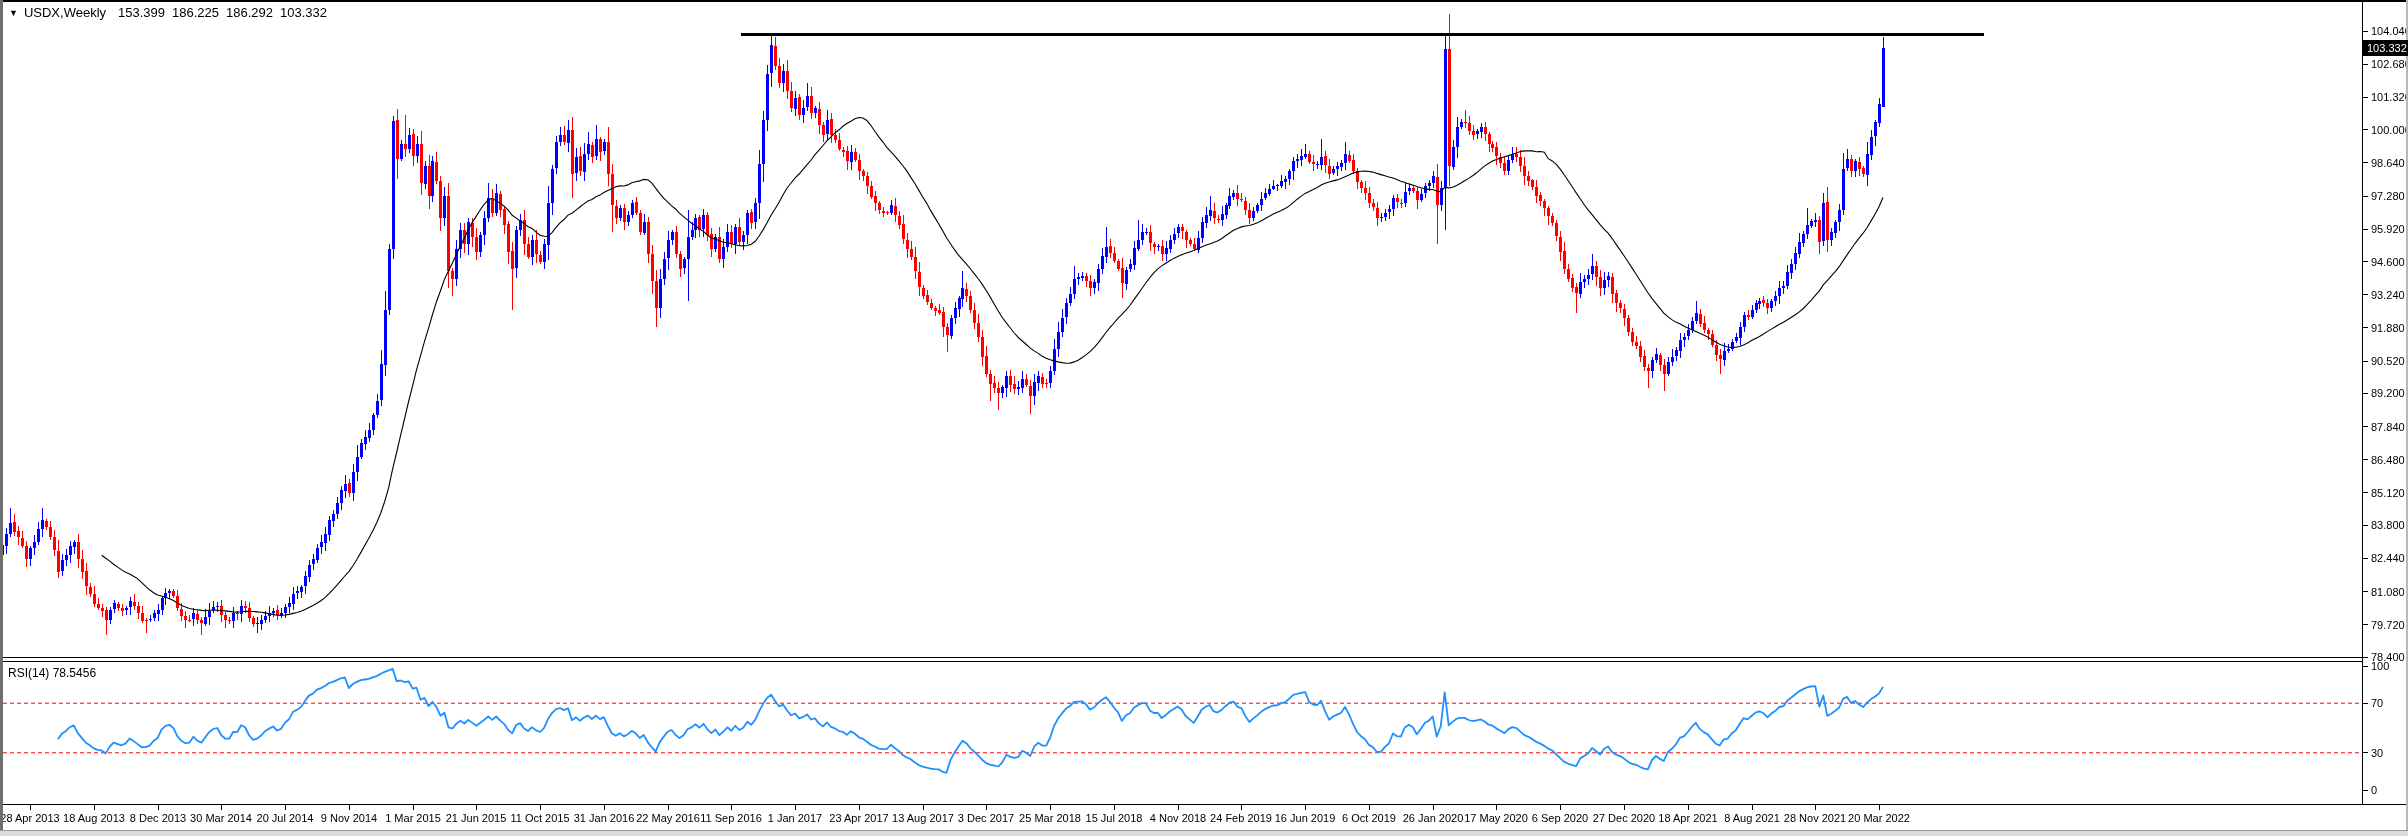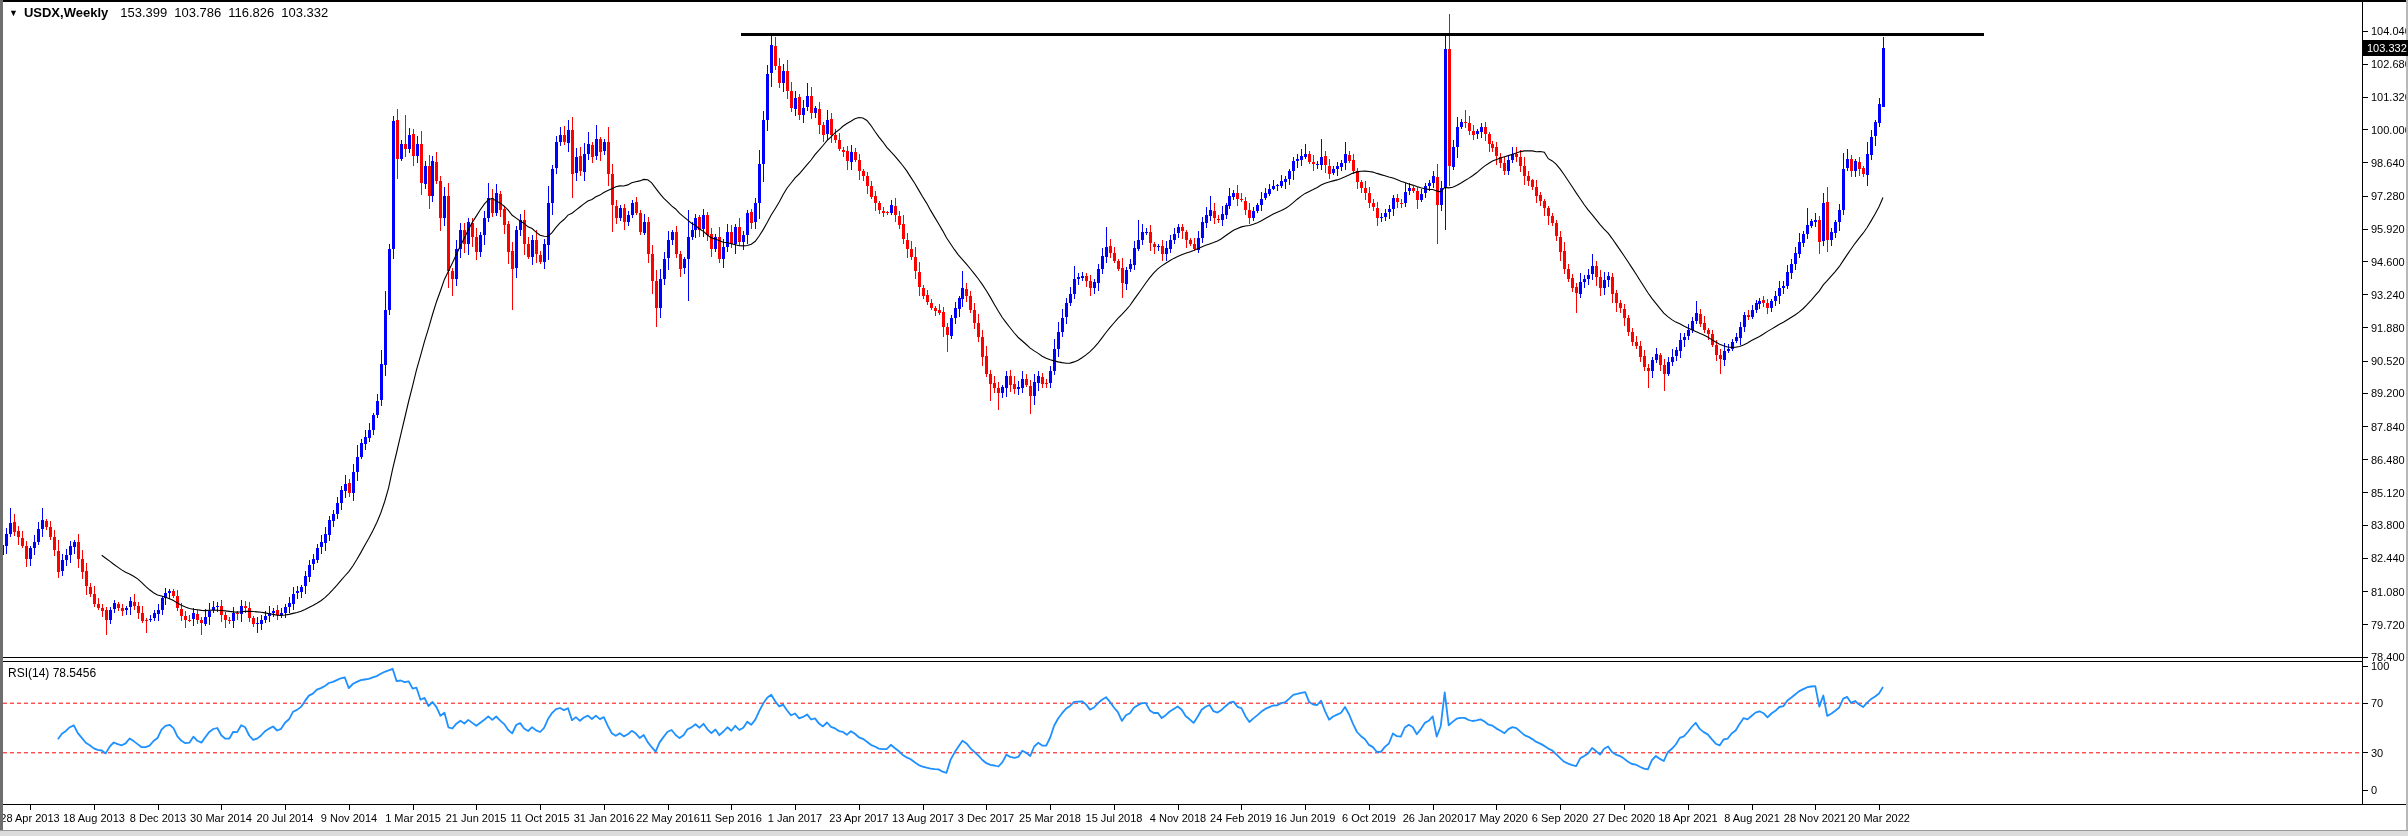--- a/index.html
+++ b/index.html
@@ -14,21 +14,21 @@
   .frame-top{position:absolute;left:0;top:0;width:2408px;height:2px;background:#000;}
   .frame-left{position:absolute;left:0;top:0;width:3px;height:836px;background:#6e6e6e;}
   .frame-right{position:absolute;right:0;top:0;width:2px;height:836px;background:#b8b8b8;}
   .frame-bottom{position:absolute;left:0;top:830px;width:2408px;height:6px;background:#dcdcdc;border-top:1px solid #9a9a9a;box-sizing:border-box;}
   svg{position:absolute;left:0;top:0;}
   .quote-line{
     position:absolute;left:9px;top:5px;
     font-size:13px;color:#000;white-space:nowrap;z-index:5;
   }
   .quote-line .tri{font-size:9px;display:inline-block;transform:translateY(-1px);margin-right:6px;cursor:pointer;}
-  .quote-line .sym{margin-right:12px;font-weight:bold;}
+  .quote-line .sym{margin-right:12px;}
   .quote-line .q{margin-right:7px;}
   .rsi-label{
     position:absolute;left:8px;top:666px;
     font-size:12px;color:#000;white-space:nowrap;z-index:5;text-align:center;
   }
   .price-tag{
     position:absolute;left:2363px;top:41px;width:45px;height:16px;
     background:#000;color:#fff;font-size:11px;line-height:16px;
     padding-left:4px;box-sizing:border-box;z-index:6;
   }
@@ -1112,21 +1112,21 @@
         <line x1="1752" y1="804" x2="1752" y2="810" stroke="#000" stroke-width="1" shape-rendering="crispEdges"></line>
         <text x="1752" y="822">8 Aug 2021</text>
         <line x1="1815" y1="804" x2="1815" y2="810" stroke="#000" stroke-width="1" shape-rendering="crispEdges"></line>
         <text x="1815" y="822">28 Nov 2021</text>
         <line x1="1879" y1="804" x2="1879" y2="810" stroke="#000" stroke-width="1" shape-rendering="crispEdges"></line>
         <text x="1879" y="822">20 Mar 2022</text>
       </g>
     </svg>
 
   <div class="quote-line">
-    <span class="tri">▼</span><span class="sym">USDX,Weekly</span><span class="q">153.399</span><span class="q">103.786</span><span class="q">116.826</span><span class="q">103.332</span>
+    <span class="tri">▼</span><span class="sym">USDX,Weekly</span><span class="q">153.399</span><span class="q">186.225</span><span class="q">186.292</span><span class="q">103.332</span>
   </div>
 
   <div class="rsi-label">
     <span>RSI(14)</span>&nbsp;<span>78.5456</span>
   </div>
 
   <div class="price-tag" style="top: 40px;">103.332</div>
 
   <div class="frame-top"></div>
   <div class="frame-left"></div>

